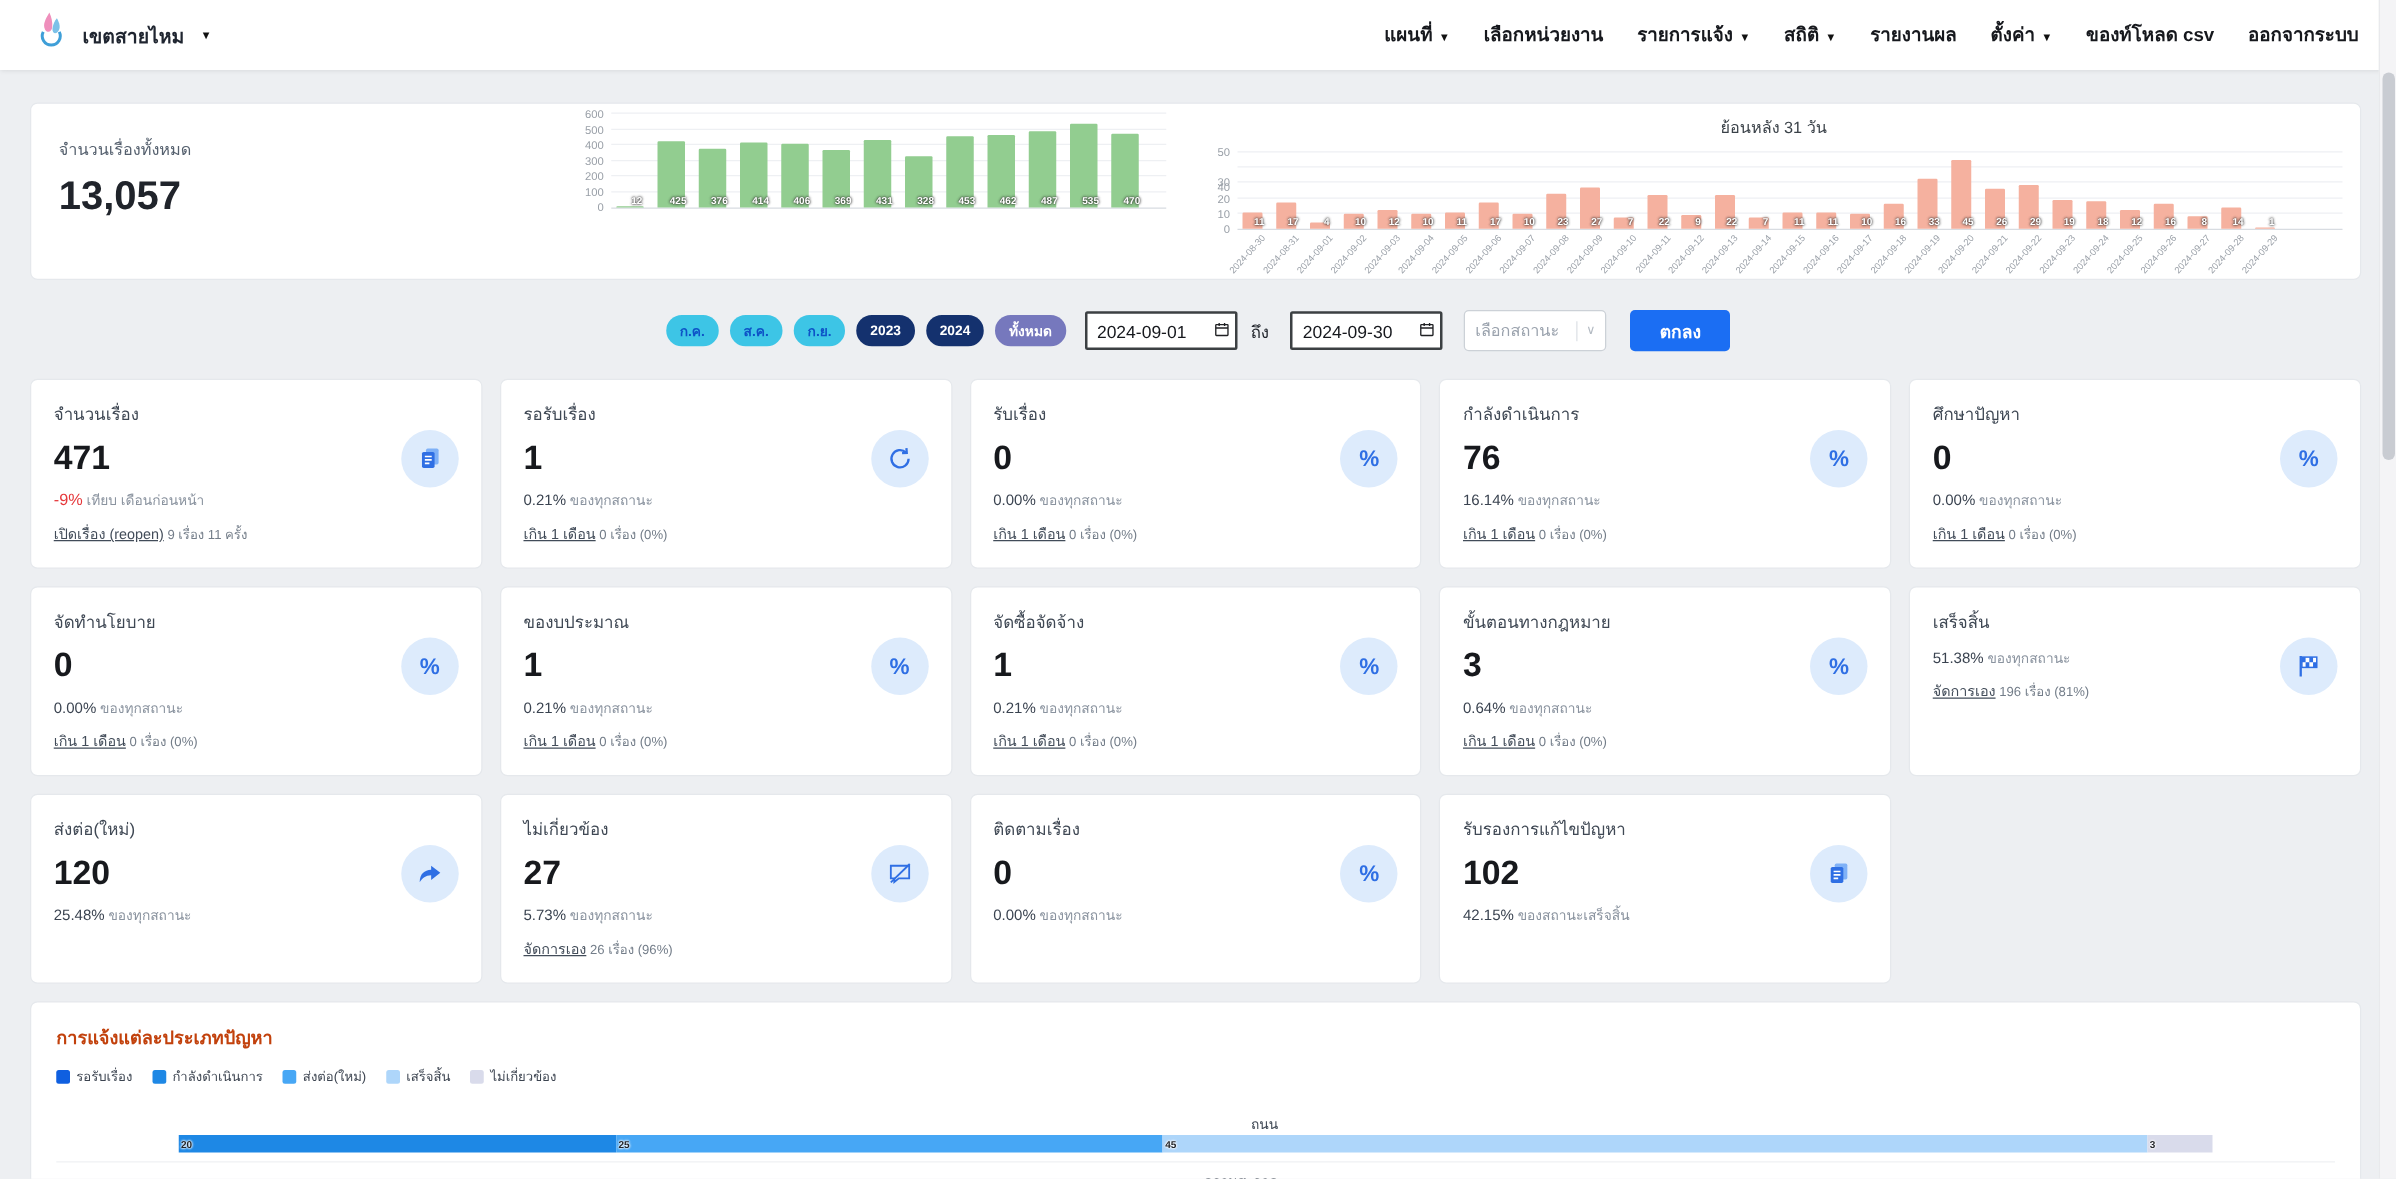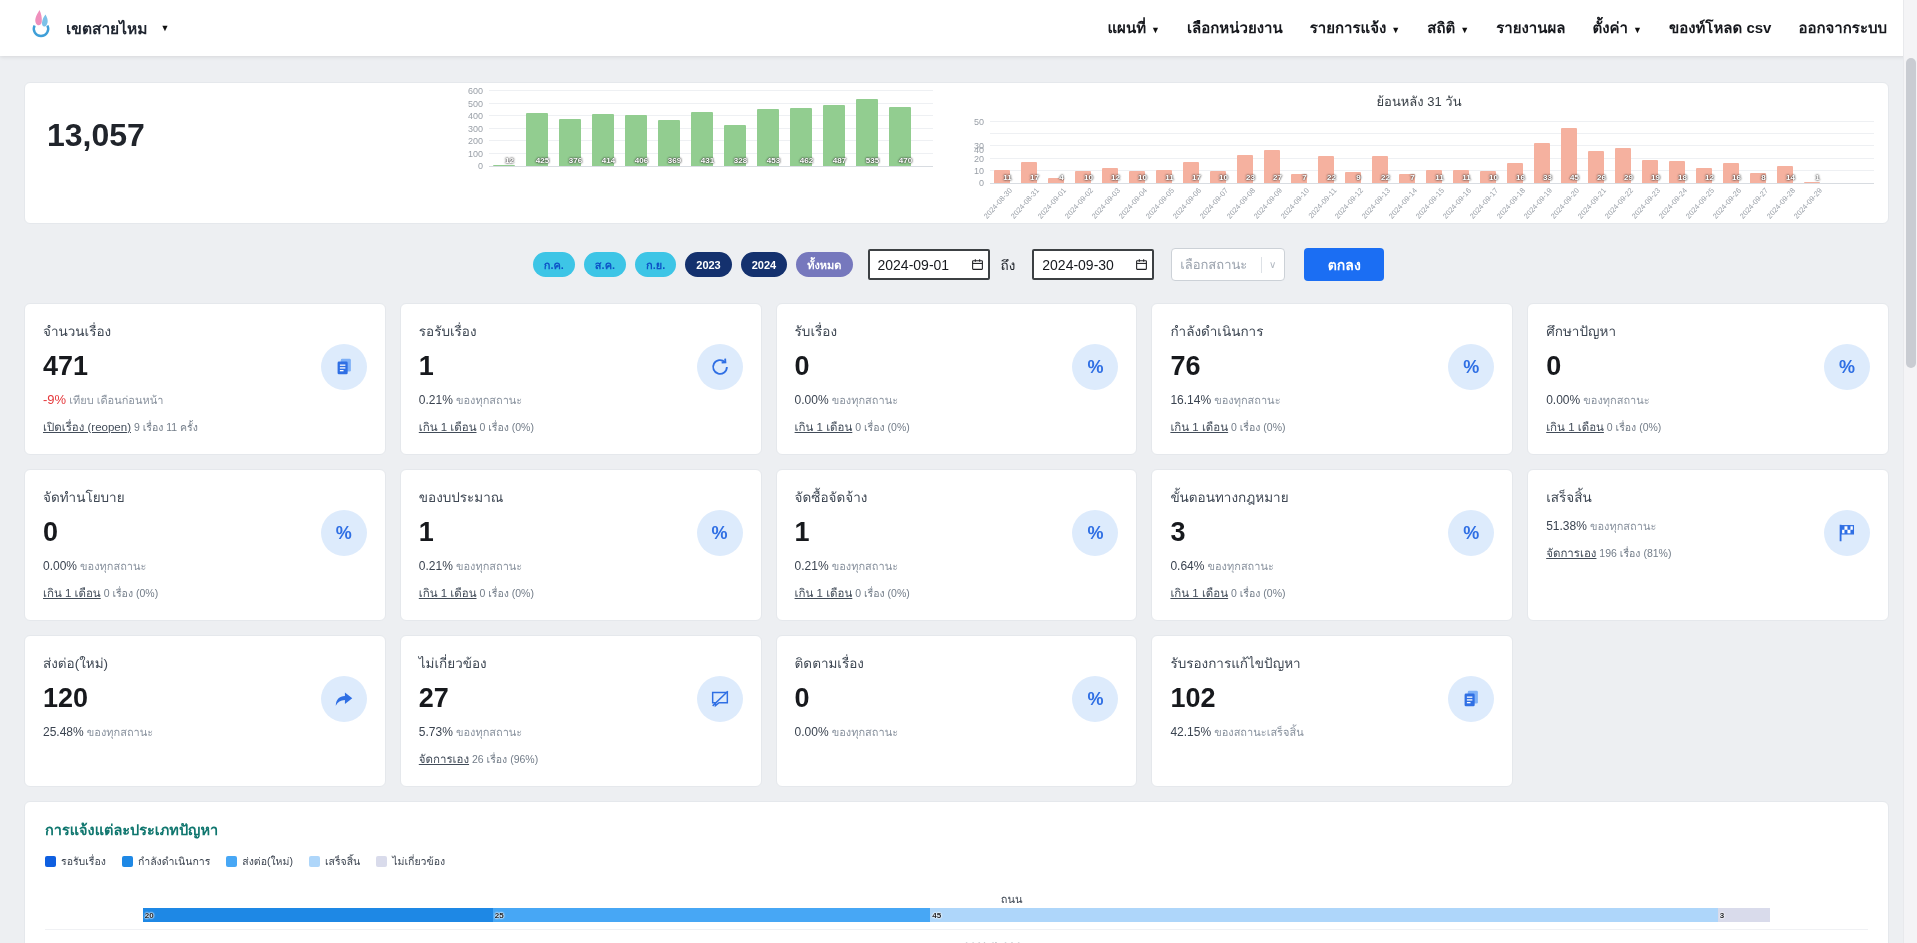--- a/index.html
+++ b/index.html
@@ -73,21 +73,21 @@
     border-radius:50%; background:#ddebfc; display:flex; align-items:center; justify-content:center; }
   .pct-glyph { font-size:18px; font-weight:700; color:#2f6fe4; }
   .card-line { margin-top:9px; font-size:11px; color:#8a939f; }
   .card-line .strong { font-size:12px; color:#3a4350; }
   .card-line .delta { font-size:13px; color:#e5383b; }
   .card-link { color:#424c59; text-decoration:underline; cursor:pointer; font-size:11.5px; }
   .link-note { font-size:10.5px; color:#737d89; }
 
   
   .bottom-panel { margin:0 28px 0 24px; padding:16px 20px; height:240px; }
-  .bottom-title { font-size:14.5px; font-weight:700; color:#0f766e; }
+  .bottom-title { font-size:14.5px; font-weight:700; color:#c2410c; }
   .legend { display:flex; align-items:center; gap:16px; margin-top:12px; }
   .legend-item { display:flex; align-items:center; gap:5px; font-size:10.5px; color:#3c4450; }
   .legend-swatch { width:11px; height:11px; border-radius:2px; }
   .stack-rows { margin-top:14px; }
   .stack-row { display:flex; align-items:center; border-bottom:1px solid #f0f1f4; padding:6px 0 7px;flex-direction:column; }
   .stack-label { width:150px; text-align:right; padding-right:9px; font-size:11px; color:#3f4854; flex:0 0 auto; }
   .stack-bar { display:flex; height:14px; }
   .seg { height:14px; display:flex; align-items:center; }
   .seg-label { font-size:8px; font-weight:700; color:#23262b; margin-left:2px;
     text-shadow:0 0 2px #fff,0 0 2px #fff,0 0 2px #fff; }
@@ -120,20 +120,21 @@
       <div class="nav-item">สถิติ<span class="caret">▼</span></div>
       <div class="nav-item">รายงานผล</div>
       <div class="nav-item">ตั้งค่า<span class="caret">▼</span></div>
       <div class="nav-item">ของท์โหลด csv</div>
       <div class="nav-item">ออกจากระบบ</div>
     </div>
 </div>
 
 <div class="panel summary-panel">
   <div class="stat-block">
+    <div class="stat-label">จำนวนเรื่องทั้งหมด</div>
     <div class="stat-value">13,057</div>
   </div>
   <div class="chart monthly-chart">
     <div class="plot" id="plot-monthly">
         <span class="ytick" style="bottom: -5px;">0</span>
         <div class="gridline" style="bottom: 12.5px;"></div>
         <span class="ytick" style="bottom: 7.5px;">100</span>
         <div class="gridline" style="bottom: 25px;"></div>
         <span class="ytick" style="bottom: 20px;">200</span>
         <div class="gridline" style="bottom: 37.5px;"></div>

